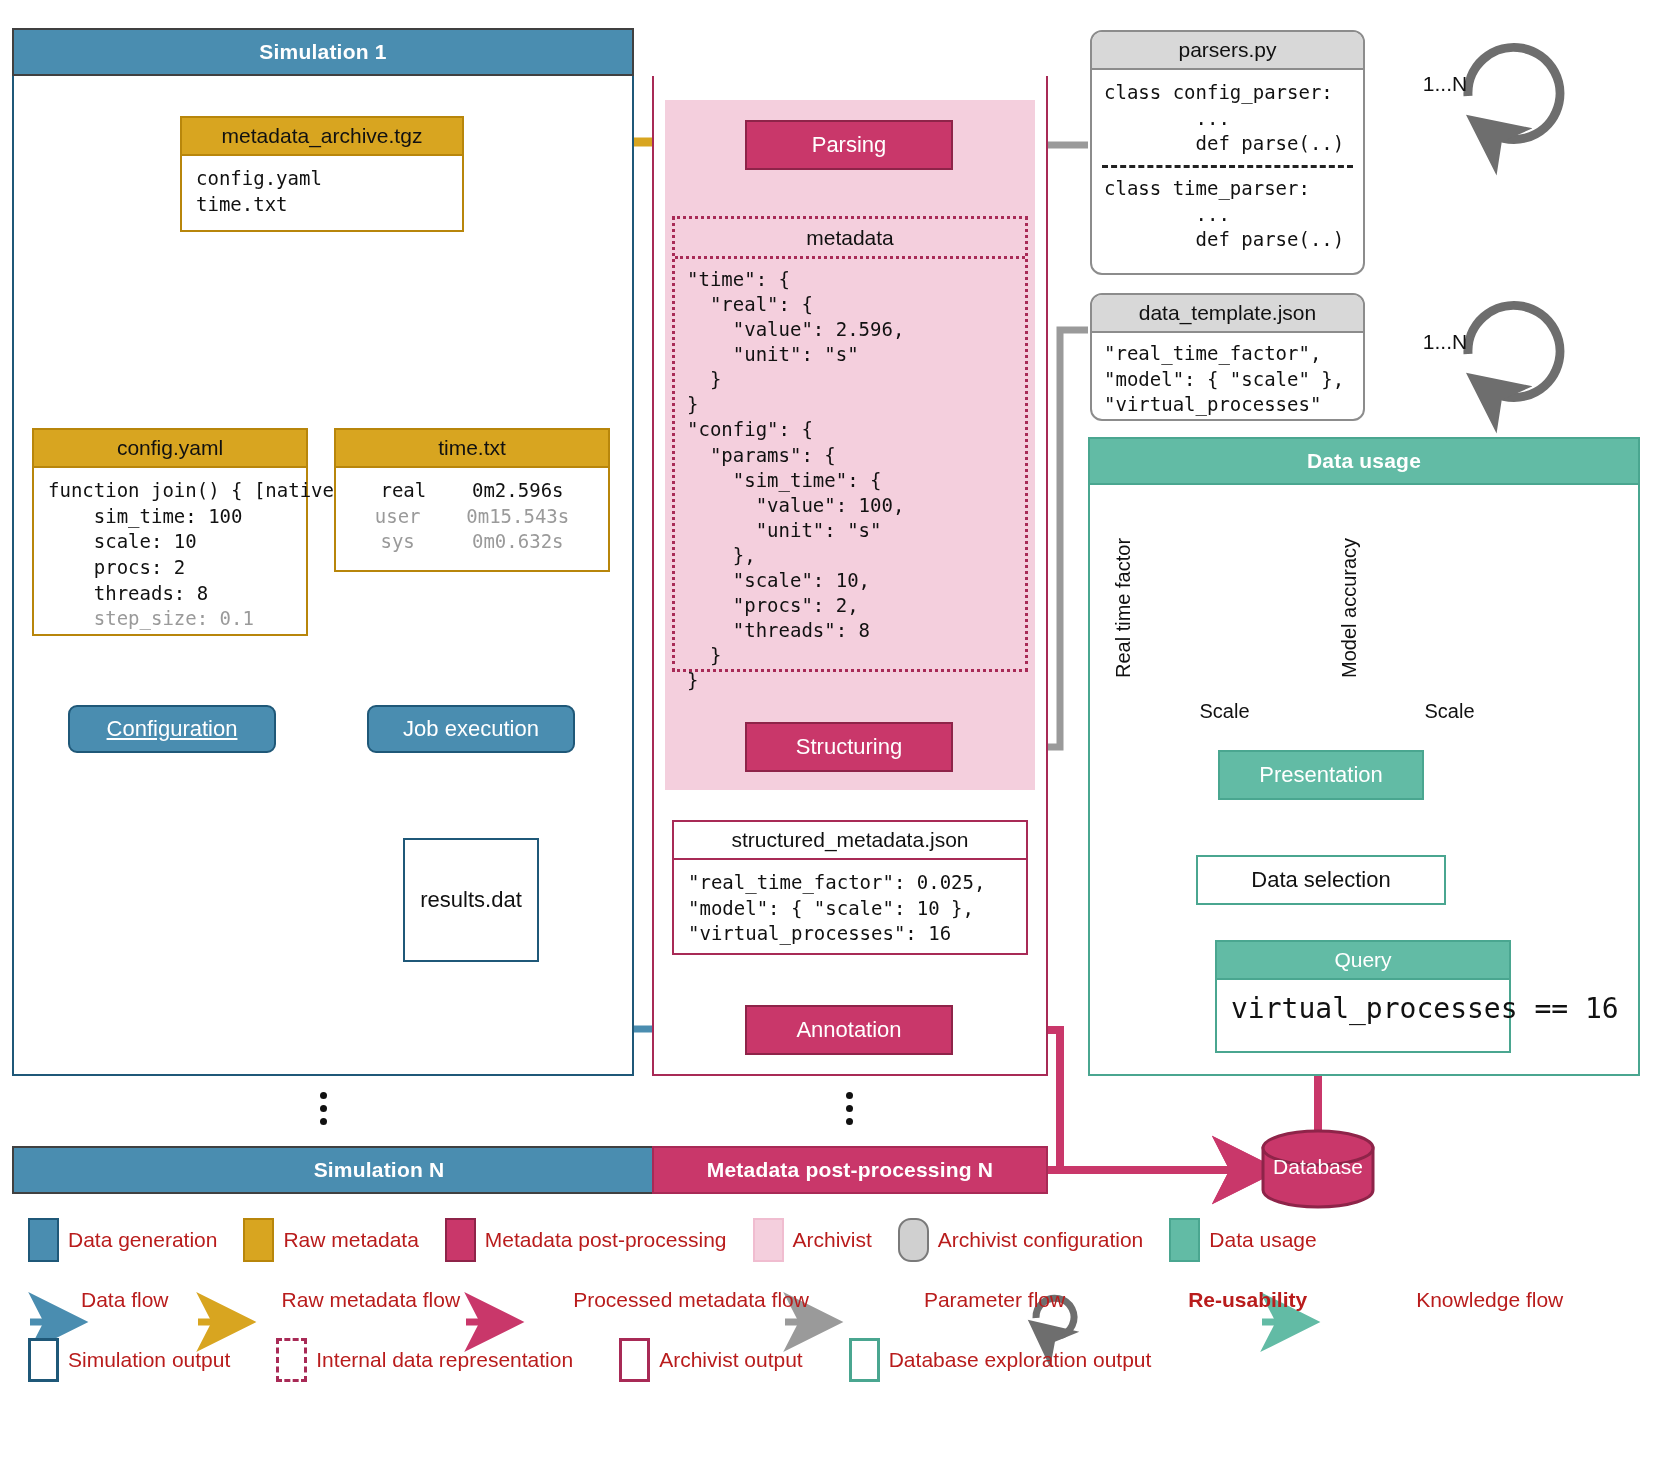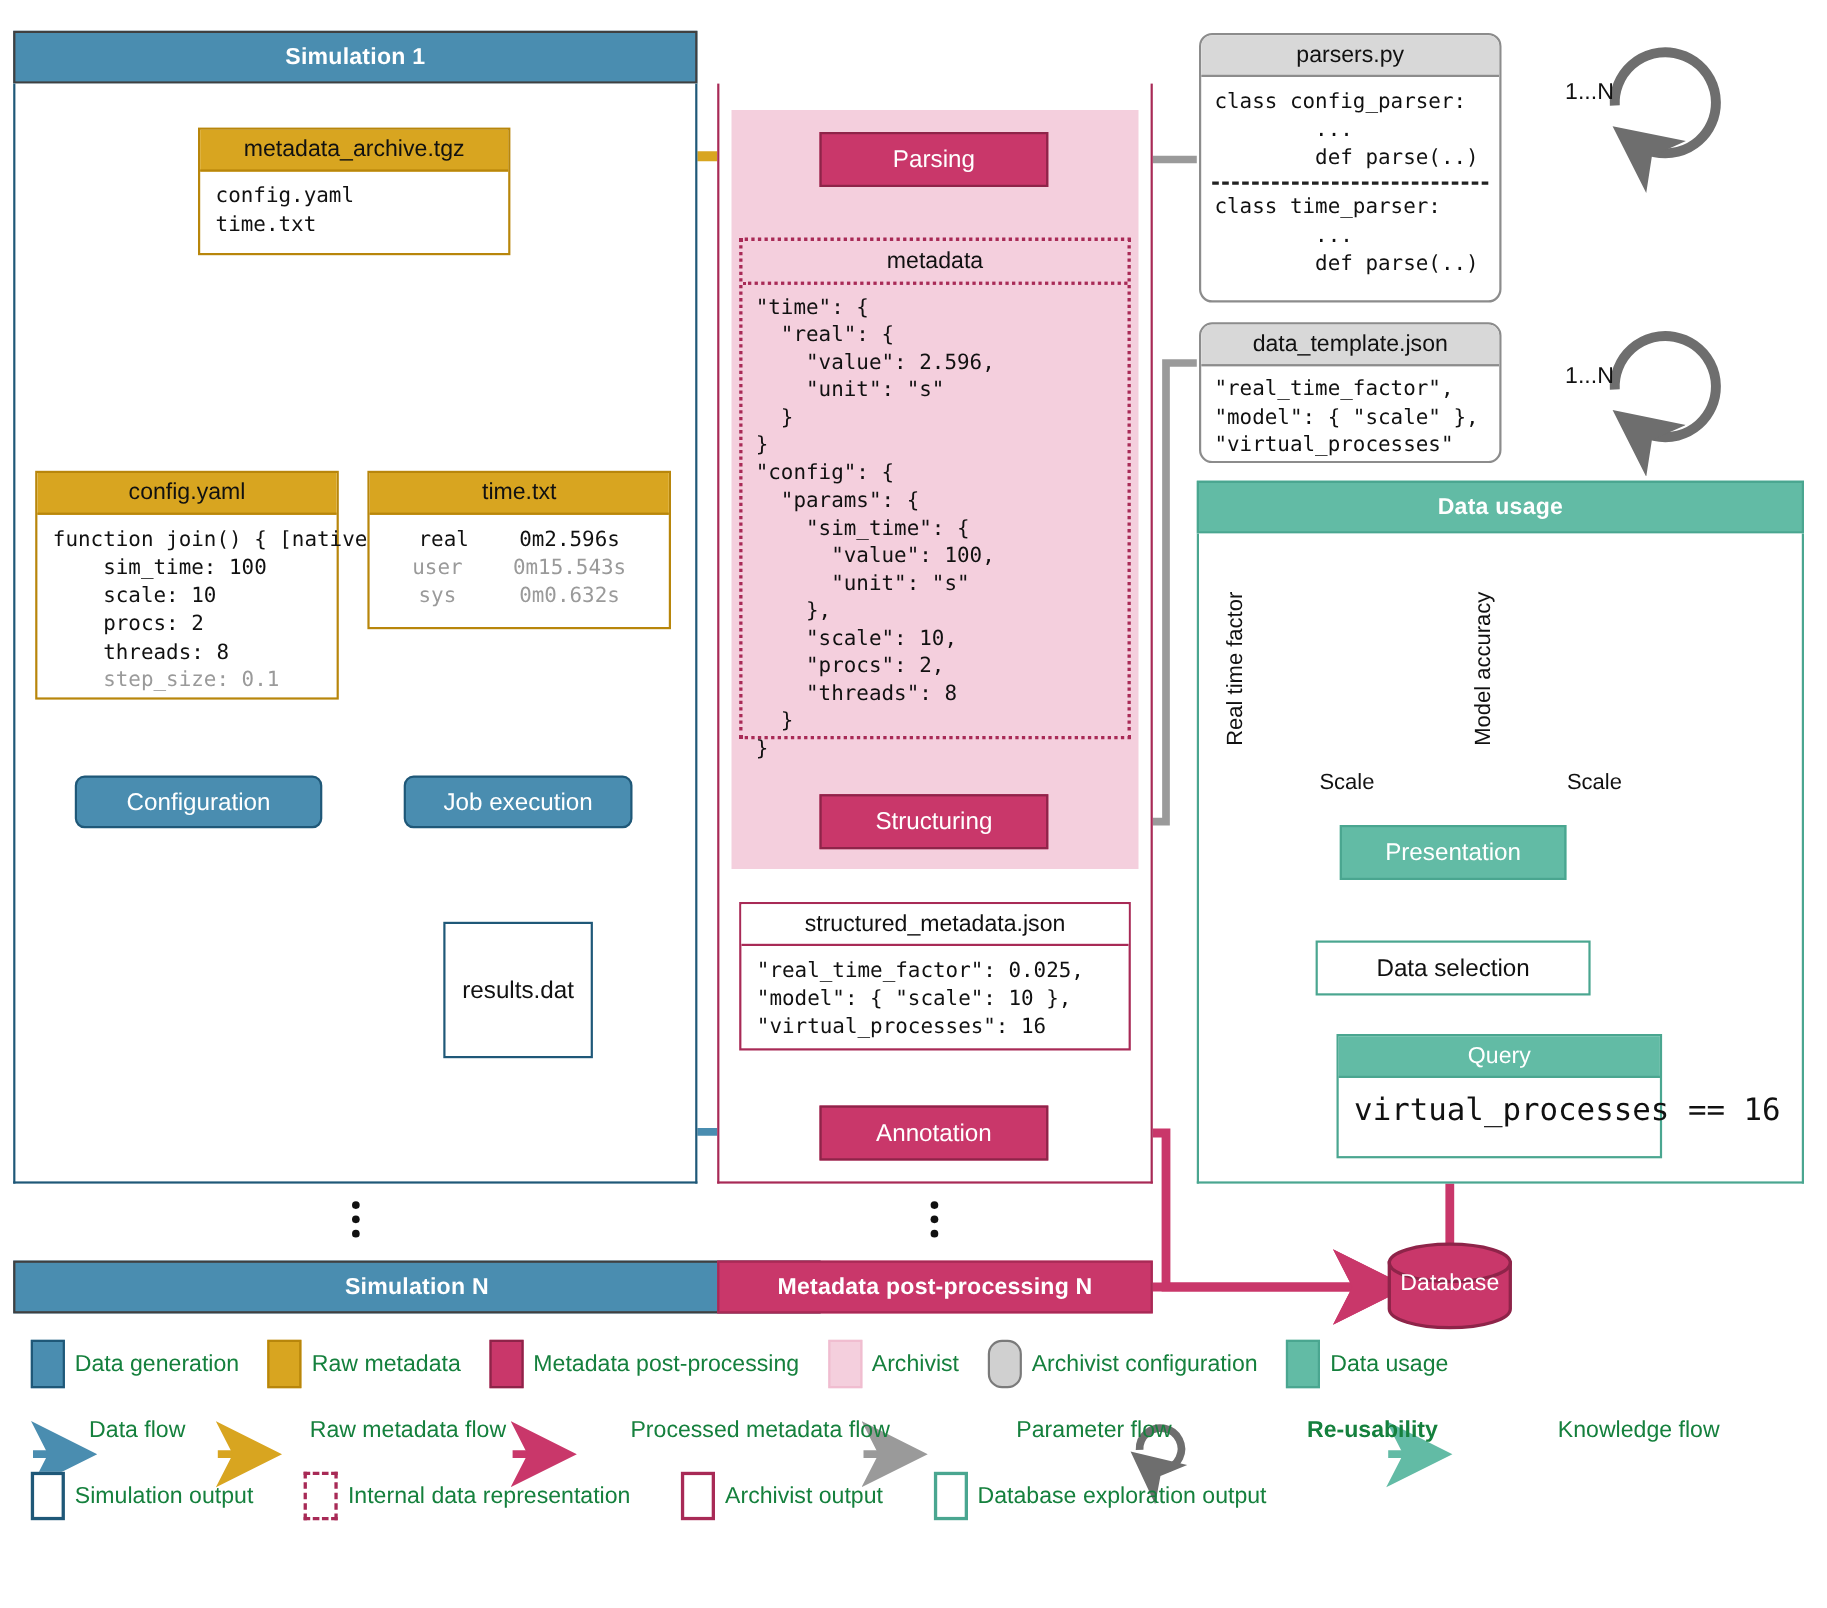--- a/index.html
+++ b/index.html
@@ -85,21 +85,21 @@
   .axis-label-y {
     position:absolute; writing-mode:vertical-rl; transform:rotate(180deg);
     font-size:20px; color:#111; white-space:nowrap;
   }
   .axis-label-x { position:absolute; font-size:20px; color:#111; text-align:center; }
 
   
   .legend { position:absolute; left:28px; top:1218px; width:1610px; }
   .legend-row { display:flex; align-items:center; margin-bottom:10px; }
   .legend-item { display:flex; align-items:center; margin-right:26px; }
-  .legend-item .lbl { font-size:21px; color:#15803d; margin-left:9px; white-space:nowrap; }
+  .legend-item .lbl { font-size:21px; color:#b91c1c; margin-left:9px; white-space:nowrap; }
   .sw { width:31px; height:44px; display:block; }
   .sw-blue { background:#4a8db0; border:2px solid #1f5878; }
   .sw-gold { background:#d8a520; border:2px solid #b8860b; }
   .sw-crimson { background:#c9376a; border:2px solid #8e2449; }
   .sw-pinklt { background:#f4cfdd; border:2px solid #f0bdd0; }
   .sw-gray { background:#d0d0d0; border:2px solid #7a7a7a; border-radius:13px; }
   .sw-teal { background:#62bba5; border:2px solid #4aa690; }
   .sw-out-blue { background:#fff; border:3px solid #1f5878; }
   .sw-out-crimson { background:#fff; border:3px solid #a82a56; }
   .sw-out-crimson-d { background:#fff; border:3px dashed #a82a56; }
@@ -221,21 +221,21 @@
 <span class="dim" id="cy-dim">    step_size: 0.1</span></div>
   </div>
 
   <div class="card card-gold" style="left:334px;top:428px;width:276px;height:144px;">
     <div class="card-title">time.txt</div>
     <div class="card-content" style="text-align:center;"><span id="tt-main">real    0m2.596s</span>
 <span class="dim" id="tt-dim">user    0m15.543s
 sys     0m0.632s</span></div>
   </div>
 
-  <div class="proc-box proc-blue" style="left:68px;top:705px;width:225px;height:48px;">Configuration</div>
+  <div class="proc-box proc-blue" style="left:68px;top:705px;width:208px;height:48px;text-decoration:underline;">Configuration</div>
 
   <div class="proc-box proc-blue" style="left:367px;top:705px;width:208px;height:48px;">Job execution</div>
 
   <div class="plain-box box-blue-outline" style="left:403px;top:838px;width:136px;height:124px;">results.dat</div>
 
   <div class="vdots" style="left:320px;top:1092px;">
     <i></i>
       <i></i>
       <i></i>
   </div>

